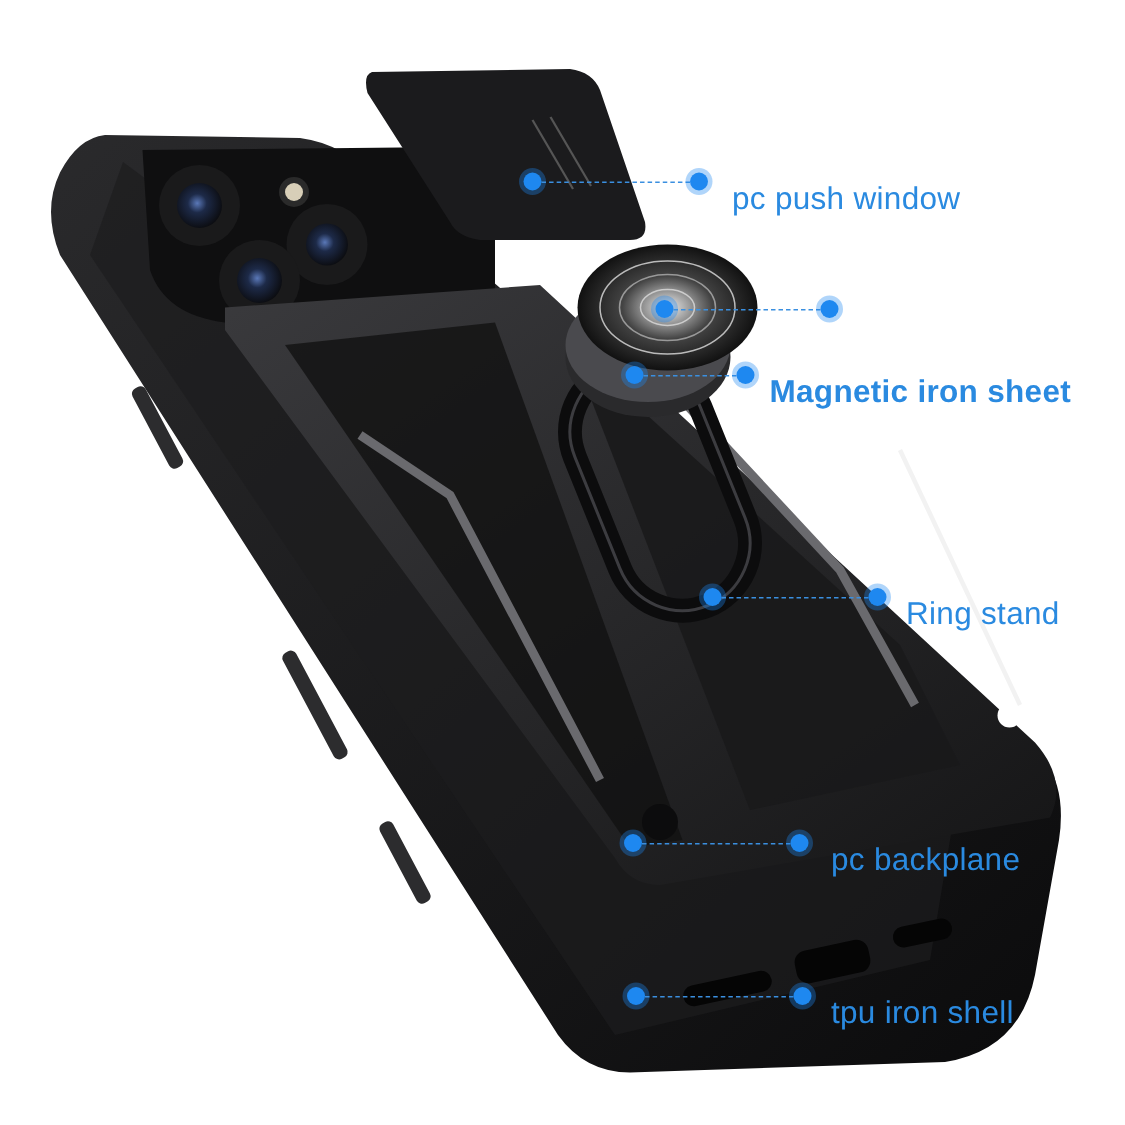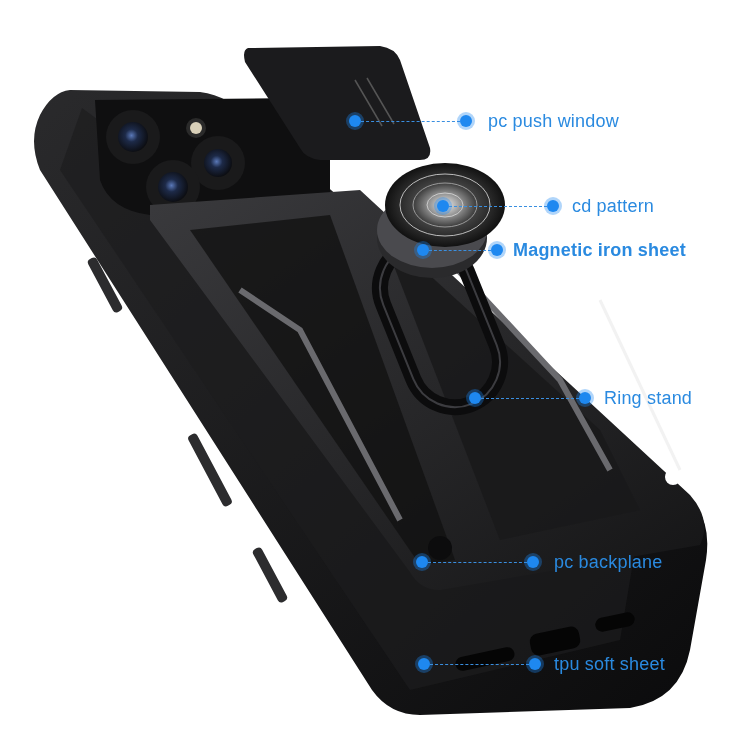--- a/index.html
+++ b/index.html
@@ -4,22 +4,22 @@
   <style>
     html, body { margin: 0; padding: 0; background: #ffffff; }
     body { width: 750px; height: 750px; position: relative; overflow: hidden;
            font-family: "Liberation Sans", "DejaVu Sans", sans-serif; }
     .stage { position: absolute; left: 0; top: 0; width: 750px; height: 750px; }
     .callout { position: absolute; height: 24px; }
     .callout .dot { position: absolute; width: 12px; height: 12px; border-radius: 50%;
       background: #1e88f0; box-shadow: 0 0 0 3px rgba(30,136,240,0.35); top: 6px; }
     .callout .line { position: absolute; top: 11.5px; height: 0;
       border-top: 1.5px dashed #3a8fe0; }
-    .callout .label { position: absolute; top: 0; white-space: nowrap;
-      font-size: 18px; line-height: 24px; color: #2a8ae0; letter-spacing: 0.2px; }
+    .callout .label { position: absolute; top: 12px; white-space: nowrap;
+      font-size: 21px; line-height: 24px; color: #2a8ae0; letter-spacing: 0.2px; }
   </style>
 </head>
 <body>
 
 <div class="stage">
   <svg width="750" height="750" viewBox="0 0 750 750">
     <defs>
       <linearGradient id="shellG" x1="0" y1="0" x2="1" y2="1">
         <stop offset="0" stop-color="#2a2a2c"></stop>
         <stop offset="1" stop-color="#0b0b0c"></stop>
@@ -104,21 +104,20 @@
     <span class="dot" style="left:349px;"></span>
     <span class="line" style="left:361px;width:99px;"></span>
     <span class="dot" style="left:460px;"></span>
     <span class="label" style="left:488px;">pc push window</span>
   </div>
 
   <div class="callout" style="left:0;top:194px;width:750px;">
     <span class="dot" style="left:437px;"></span>
     <span class="line" style="left:449px;width:98px;"></span>
     <span class="dot" style="left:547px;"></span>
-    <span class="label" style="left:572px;">cd pattern</span>
   </div>
 
   <div class="callout" style="left:0;top:238px;width:750px;">
     <span class="dot" style="left:417px;"></span>
     <span class="line" style="left:429px;width:62px;"></span>
     <span class="dot" style="left:491px;"></span>
     <span class="label" style="left:513px;font-weight:bold;">Magnetic iron sheet</span>
   </div>
 
   <div class="callout" style="left:0;top:386px;width:655px;">
@@ -132,15 +131,15 @@
     <span class="dot" style="left:416px;"></span>
     <span class="line" style="left:428px;width:99px;"></span>
     <span class="dot" style="left:527px;"></span>
     <span class="label" style="left:554px;text-align:center;">pc backplane</span>
   </div>
 
   <div class="callout" style="left:0;top:652px;width:750px;">
     <span class="dot" style="left:418px;"></span>
     <span class="line" style="left:430px;width:99px;"></span>
     <span class="dot" style="left:529px;"></span>
-    <span class="label" style="left:554px;">tpu soft sheet</span>
+    <span class="label" style="left:554px;">tpu iron shell</span>
   </div>
 </div>
 
 </body></html>

